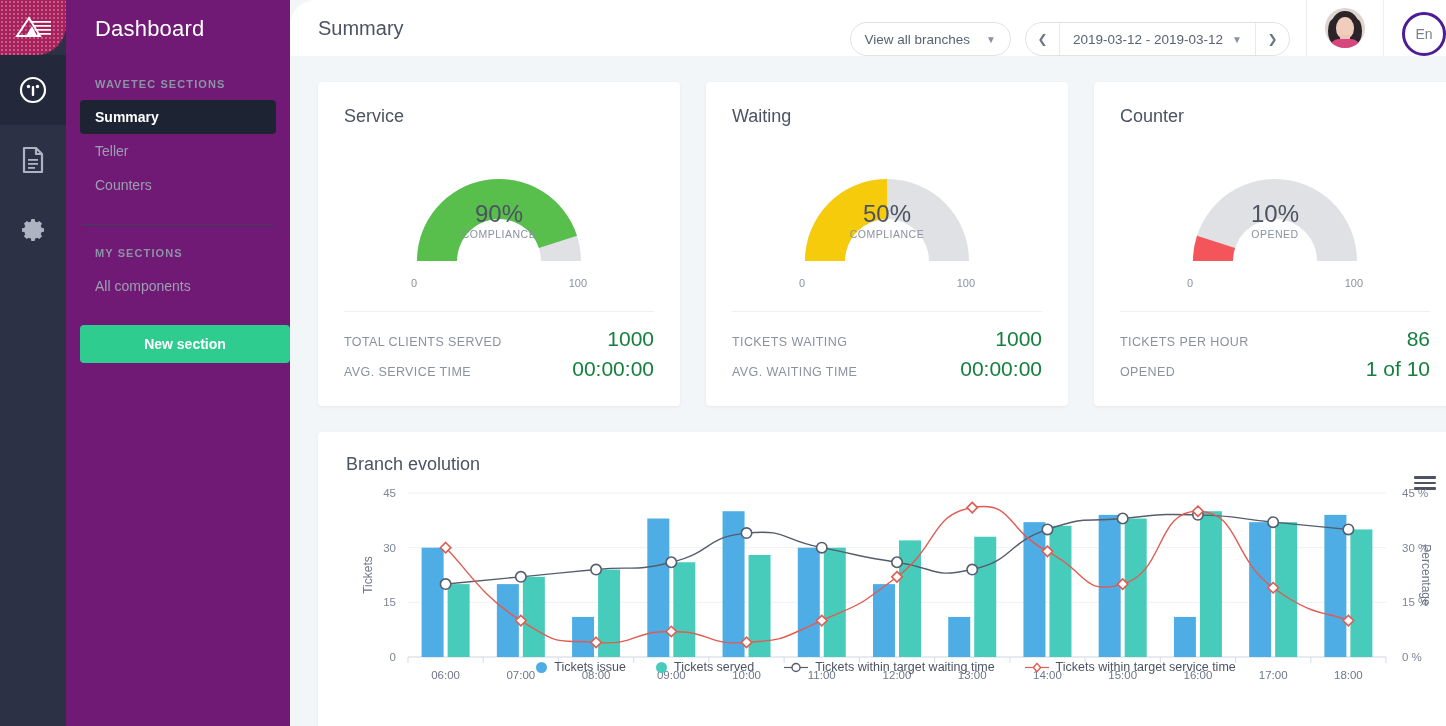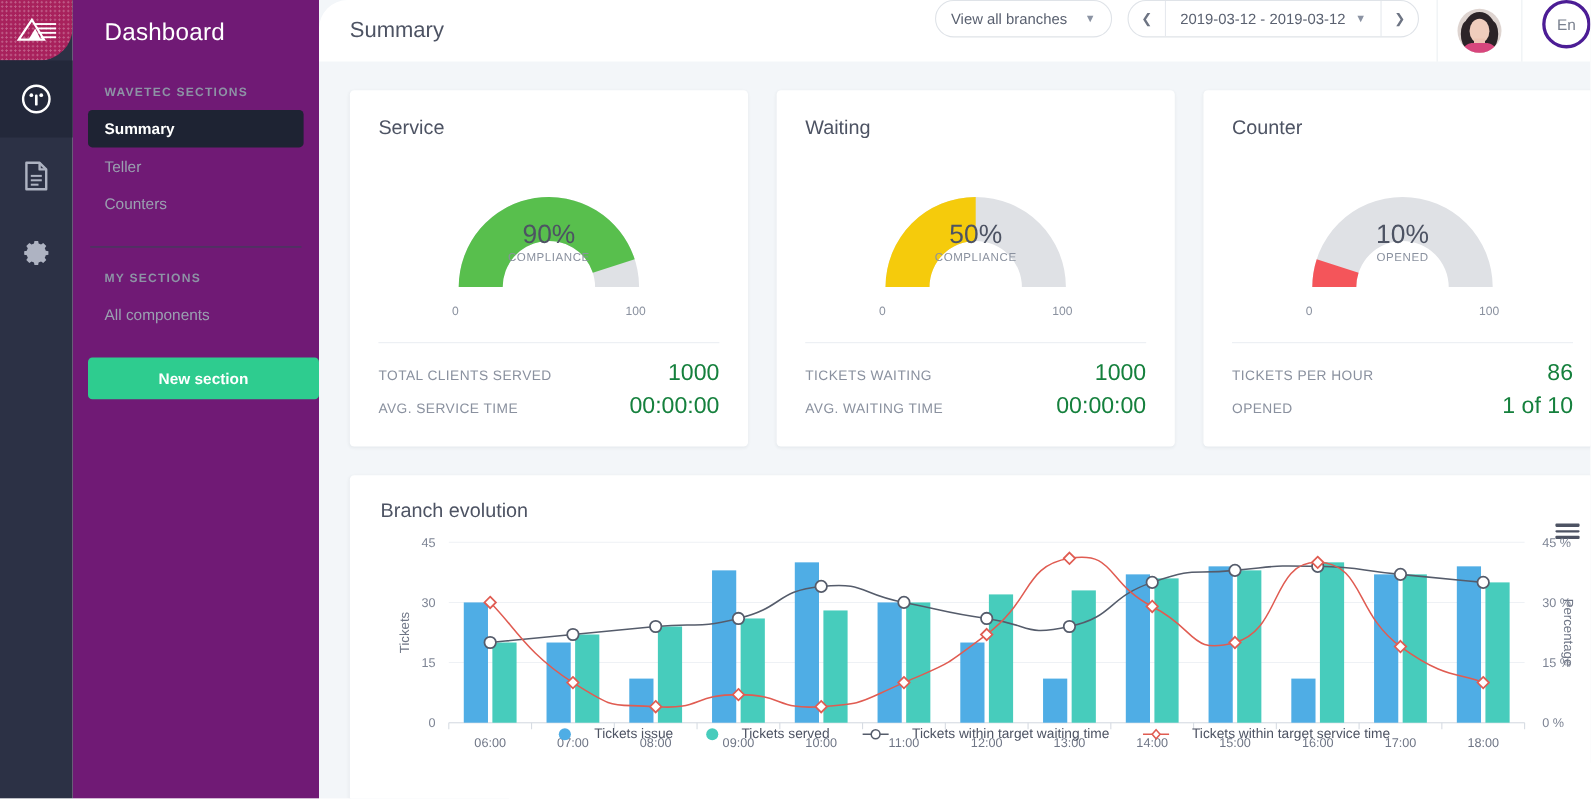--- a/index.html
+++ b/index.html
@@ -77,21 +77,21 @@
   }
   .topbar {
     height: 56px; background: #ffffff;
     display: flex; align-items: center;
     padding-left: 28px;
     position: relative; z-index: 2;
     border-top-left-radius: 26px;
   }
   .page-title { font-size: 20px; color: #4d5363; font-weight: 400; }
   .topbar-right {
-    margin-left: auto; display: flex; align-items: flex-start; height: 56px;
+    margin-left: auto; display: flex; align-items: flex-end; height: 56px;
   }
   .pill {
     height: 34px; border: 1px solid #dfe3e8; border-radius: 17px;
     display: flex; align-items: center; padding: 0 14px;
     font-size: 13.5px; color: #5a6170; background: #fff; cursor: pointer;
     white-space: nowrap;
   }
   .pill .caret { margin-left: 16px; color: #8b93a3; font-size: 10px; }
   .daterange {
     display: flex; align-items: center; margin-left: 14px;
@@ -179,21 +179,21 @@
   .chart-area { position: relative; width: 1108px; height: 258px; }
   .chart-area svg { display: block; }
   .burger {
     position: absolute; right: 18px; top: 44px; width: 22px; cursor: pointer;
   }
   .burger span { display: block; height: 2.5px; background: #4d5363; margin-bottom: 3px; border-radius: 1px; }
   .legend {
     position: absolute; left: 0; right: 0; top: 228px;
     display: flex; justify-content: center; gap: 30px; align-items: center;
   }
-  .lg-item { display: flex; align-items: center; gap: 21px; font-size: 12.5px; color: #4d5363; cursor: pointer; }
+  .lg-item { display: flex; align-items: center; gap: 7px; font-size: 12.5px; color: #4d5363; cursor: pointer; }
   .lg-dot { width: 11px; height: 11px; border-radius: 50%; display: inline-block; }
   .lg-mark { width: 24px; height: 11px; display: inline-block; }
 </style>
 </head>
 <body>
 
 <div class="app">
 
   <div class="rail">
     <div class="logo-tile">

